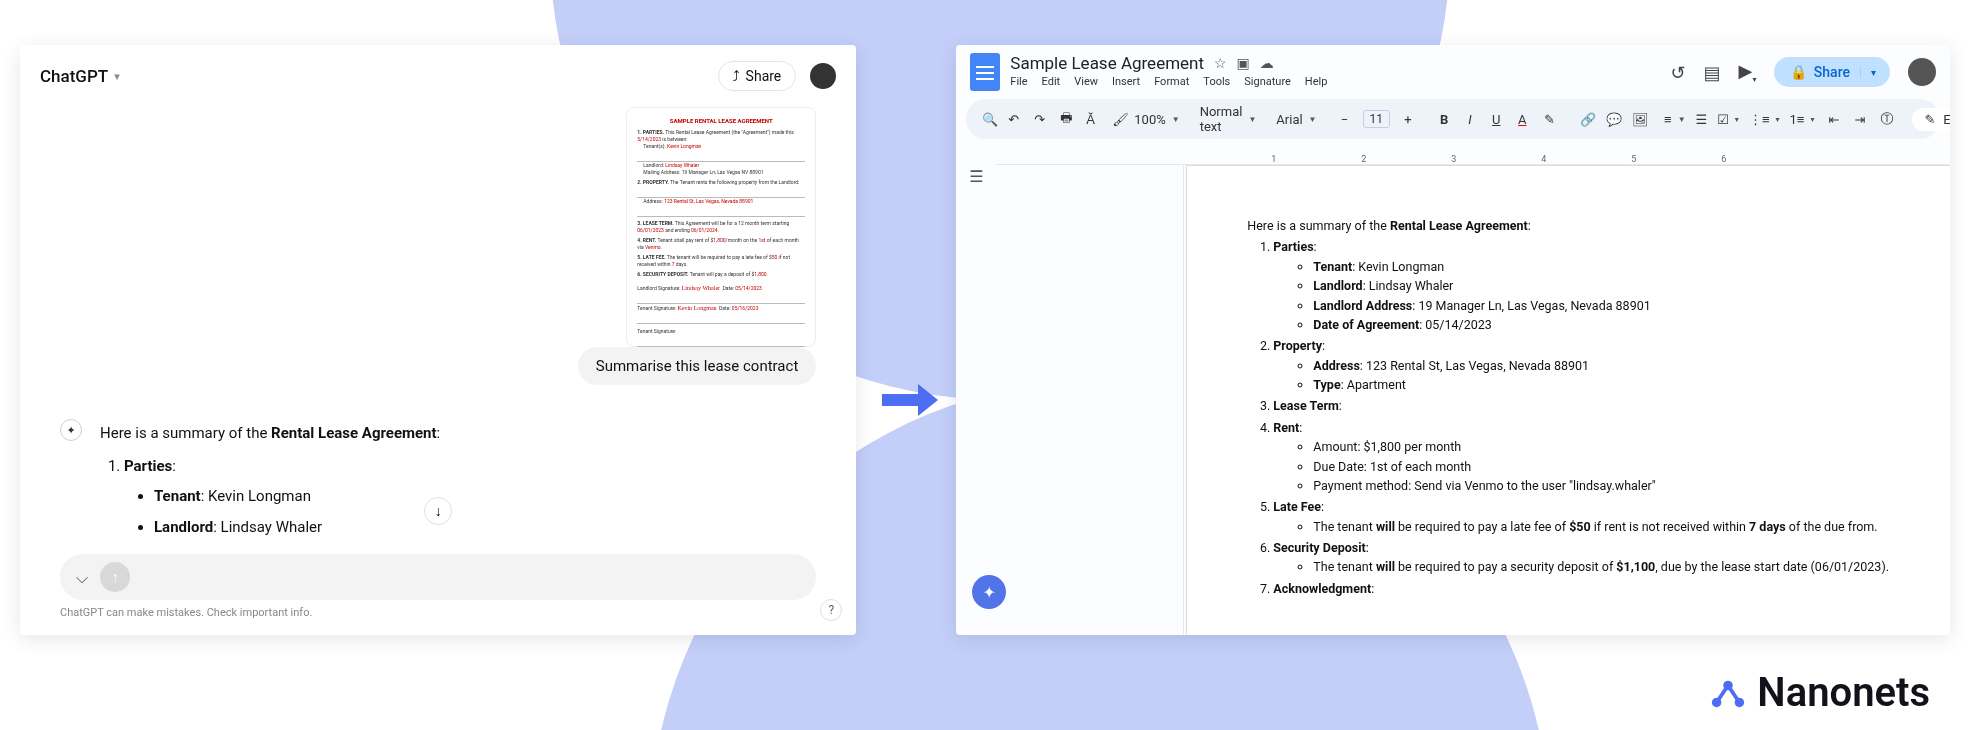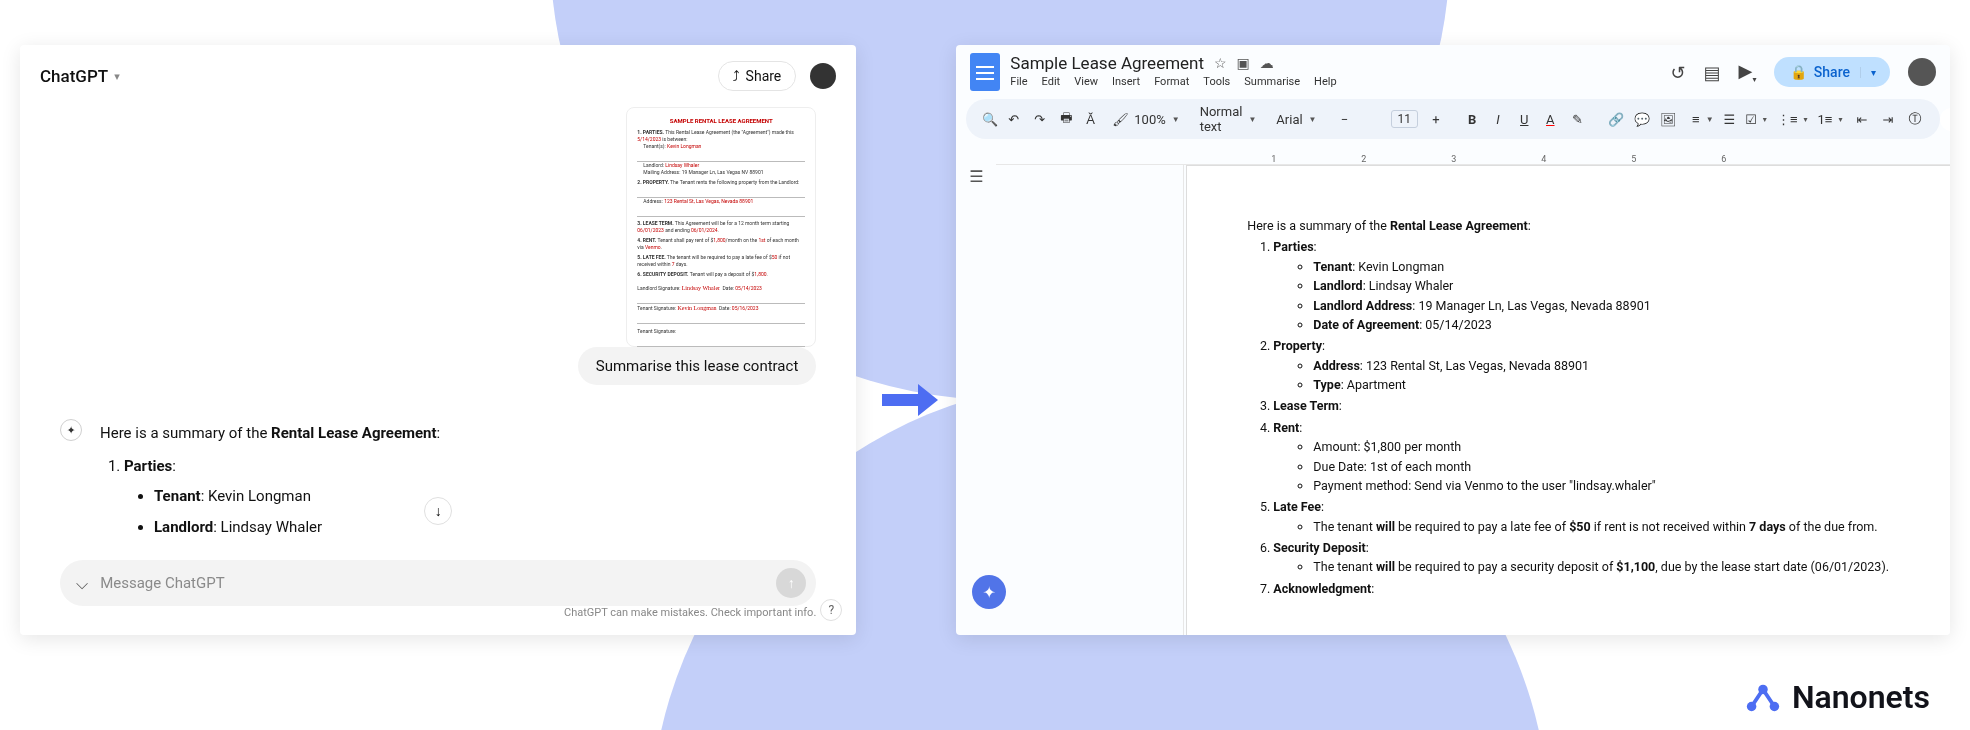--- a/index.html
+++ b/index.html
@@ -30,21 +30,21 @@
   .ai-text{font-size:15px;line-height:1.9;color:#111;}
   .ai-text ol{margin-top:4px;padding-left:24px;}
   .ai-text ul{padding-left:30px;list-style:disc;}
   .ai-text li{margin-top:2px;}
   .scroll-down{position:absolute;bottom:110px;left:50%;transform:translateX(-50%);width:28px;height:28px;border:1px solid #e0e0e0;border-radius:50%;background:#fff;display:flex;align-items:center;justify-content:center;font-size:14px;}
   .cg-input{margin:0 40px 16px;position:relative;}
   .input-box{display:flex;align-items:center;background:#f3f3f3;border-radius:28px;padding:8px 10px 8px 16px;gap:12px;}
   .input-box .clip{color:#555;font-size:16px;}
   .input-box .ph{color:#8a8a8a;font-size:15px;flex:1;}
   .send{width:30px;height:30px;background:#d8d8d8;border-radius:50%;display:flex;align-items:center;justify-content:center;color:#fff;font-size:14px;}
-  .disclaimer{text-align:right;font-size:11px;color:#888;margin-top:0;}
+  .disclaimer{text-align:left;font-size:11px;color:#888;margin-top:6px;}
   .help{position:absolute;right:14px;bottom:14px;width:22px;height:22px;border:1px solid #e0e0e0;border-radius:50%;display:flex;align-items:center;justify-content:center;font-size:12px;color:#666;background:#fff;}
   
   .arrow{position:absolute;top:380px;left:880px;}
   .arrow svg{width:60px;height:40px;}
   
   .gdocs{width:1010px;height:590px;background:#fbfdff;border-radius:4px;box-shadow:0 4px 20px rgba(0,0,0,0.1);overflow:hidden;display:flex;flex-direction:column;position:relative;}
   .gd-header{padding:8px 14px 0;}
   .gd-row1{display:flex;align-items:center;justify-content:space-between;}
   .gd-left{display:flex;align-items:flex-start;gap:10px;}
   .docs-icon{width:30px;height:38px;background:#4285f4;border-radius:3px;position:relative;flex-shrink: 0;}
@@ -59,37 +59,37 @@
   .gd-right .ic{color:#444;font-size:18px;}
   .share-blue{display:flex;align-items:center;gap:6px;background:#bfe0ff;color:#0b63ce;padding:7px 4px 7px 16px;border-radius:24px;font-size:14px;font-weight:500;}
   .share-blue .drop{background:#bfe0ff;padding:0 10px;font-size:10px;border-left:1px solid rgba(0,0,0,0.08);margin-left:4px;}
   .gavatar{width:28px;height:28px;border-radius:50%;background:#555;}
   
   .gd-tb{margin:8px 10px;background:#eef3fa;border-radius:24px;padding:5px 12px;display:flex;align-items:center;gap:10px;font-size:13px;color:#333;}
   .gd-tb .sep{width:1px;height:20px;background:#cdd6e4;}
   .tb-btn{padding:2px 4px;min-width:16px;text-align:center;}
   .tb-sel{display:flex;align-items:center;gap:6px;font-size:13px;}
   .tb-sel .ar{font-size:8px;color:#555;}
-  .fsz{border:1px solid #c5cfdd;border-radius:3px;padding:1px 6px;font-size:12px;margin-left:28px;}
+  .fsz{border:1px solid #c5cfdd;border-radius:3px;padding:1px 6px;font-size:12px;}
   .pen-pill{display:flex;align-items:center;gap:8px;background:#fff;border-radius:18px;padding:4px 12px;margin-left:auto;font-size:13px;}
   
   .gd-page-wrap{flex:1;display:flex;position:relative;overflow:hidden;}
   .side-rail{width:40px;display:flex;flex-direction:column;align-items:center;padding-top:20px;color:#555;}
   .outline-icn{font-size:16px;}
   .magic-btn{position:absolute;left:16px;bottom:26px;width:34px;height:34px;border-radius:50%;background:#5174e8;display:flex;align-items:center;justify-content:center;color:#fff;font-size:16px;}
   .ruler-h{height:18px;background:#fbfdff;border-bottom:1px solid #e7e7e7;position:relative;font-size:9px;color:#666;display:flex;align-items:flex-end;padding-left:185px;}
   .ruler-h span{display:inline-block;width:90px;}
   .page-scroll{flex:1;overflow:hidden;position:relative;}
   .ruler-v{position:absolute;left:170px;top:18px;bottom:0;width:18px;border-right:1px solid #e7e7e7;}
   .page{position:absolute;left:190px;top:18px;width:770px;min-height:700px;background:#fff;border:1px solid #ddd;padding:50px 60px;font-size:12.5px;line-height:1.55;color:#111;}
   .page ol{padding-left:26px;}
   .page ol>li{margin-top:2px;}
   .page ul.c{list-style:circle;padding-left:40px;}
   
-  .brand{position:absolute;right:40px;bottom:14px;display:flex;align-items:center;gap:10px;font-size:32px;font-weight:600;color:#12131a;}
+  .brand{position:absolute;right:40px;bottom:14px;display:flex;align-items:center;gap:10px;font-size:40px;font-weight:600;color:#12131a;}
   .brand-logo{width:38px;height:38px;position:relative;}
   .brand-logo svg{width:100%;height:100%;}
 </style>
 </head>
 <body>
 
 <div class="bg-shape shape1"></div>
 <div class="bg-shape shape2"></div>
 
 <div class="content">
@@ -152,21 +152,20 @@
           </ol>
         </div>
       </div>
     </div>
 
     <div class="scroll-down">↓</div>
 
     <div class="cg-input">
       <div class="input-box">
         <span class="clip">⌵</span>
-        <span class="ph">Message ChatGPT</span>
         <div class="send">↑</div>
       </div>
       <div class="disclaimer">ChatGPT can make mistakes. Check important info.</div>
     </div>
     <div class="help">?</div>
   </div>
 
   <div class="gdocs">
     <div class="gd-header">
       <div class="gd-row1">
@@ -179,21 +178,21 @@
               <span class="mini-icon">▣</span>
               <span class="mini-icon">☁</span>
             </div>
             <div class="gd-menu">
               <span>File</span>
               <span>Edit</span>
               <span>View</span>
               <span>Insert</span>
               <span>Format</span>
               <span>Tools</span>
-              <span>Summarise</span>
+              <span>Signature</span>
               <span>Help</span>
             </div>
           </div>
         </div>
         <div class="gd-right">
           <span class="ic">↺</span>
           <span class="ic">▤</span>
           <span class="ic">▶<sub style="font-size:8px">▾</sub></span>
           <div class="share-blue">
             <span>🔒</span>

